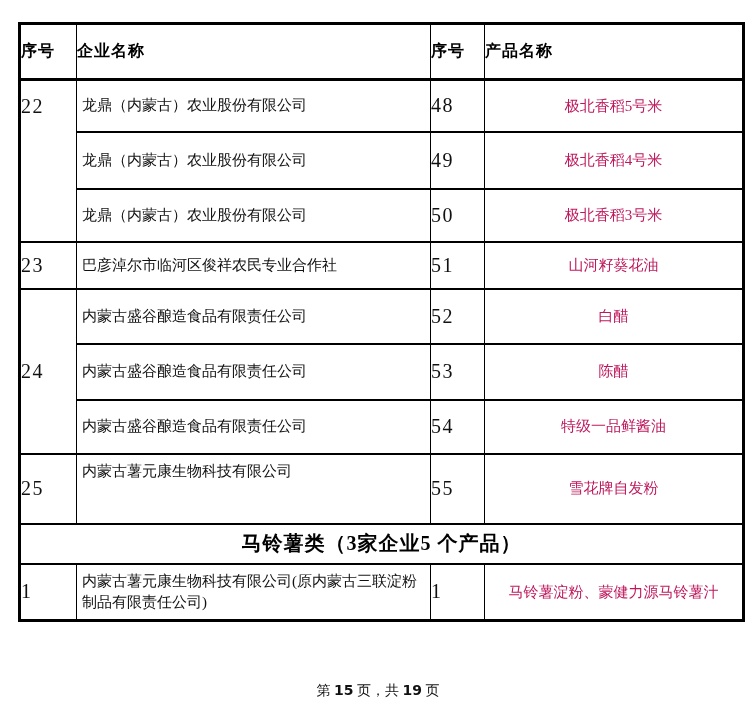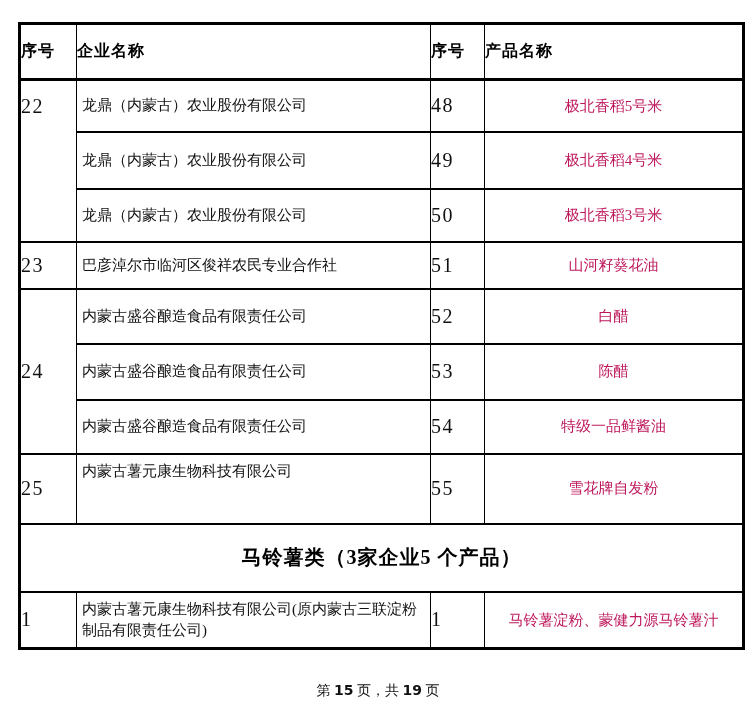--- a/index.html
+++ b/index.html
@@ -49,21 +49,21 @@
     letter-spacing: 1px;
   }
   tr.r1 { height: 52px; }
   tr.r2 { height: 57px; }
   tr.r3 { height: 53px; }
   tr.r4 { height: 47px; }
   tr.r5 { height: 55px; }
   tr.r6 { height: 56px; }
   tr.r7 { height: 54px; }
   tr.r8 { height: 70px; }
-  tr.sec { height: 68px; }
+  tr.sec { height: 40px; }
   tr.r9 { height: 57px; }
   td.num {
     font-family: "Liberation Serif", "DejaVu Serif", serif;
     font-size: 20px;
     letter-spacing: 1.5px;
     color: #111;
   }
   td.num.vtop {
     vertical-align: top;
     padding-top: 14px;

